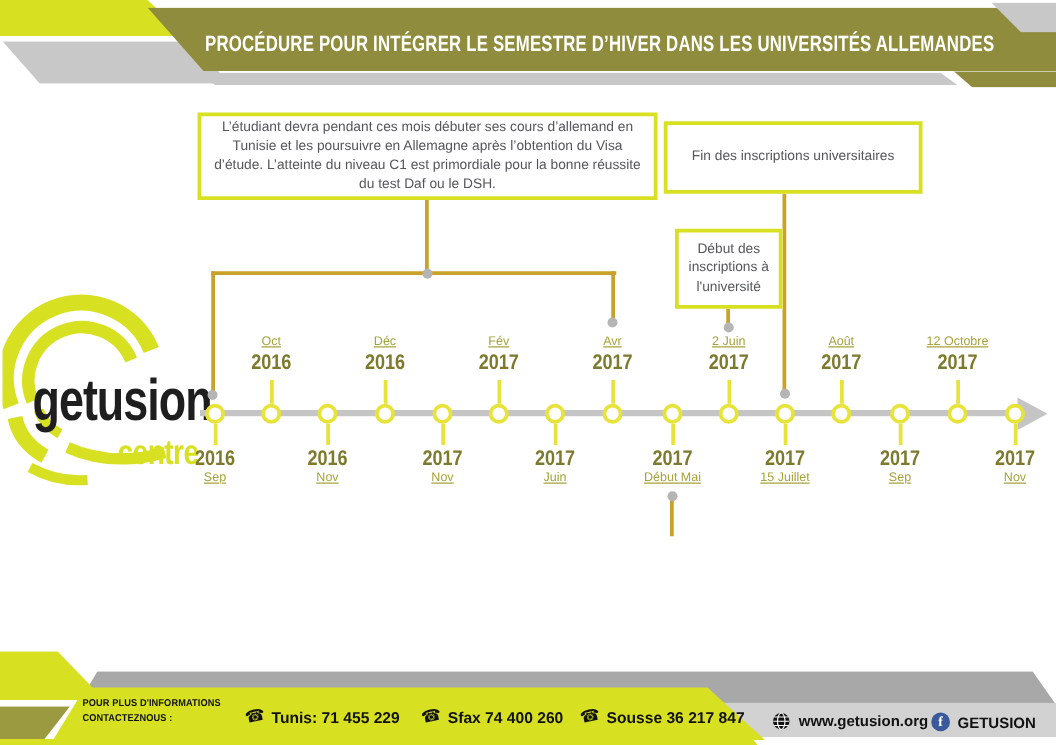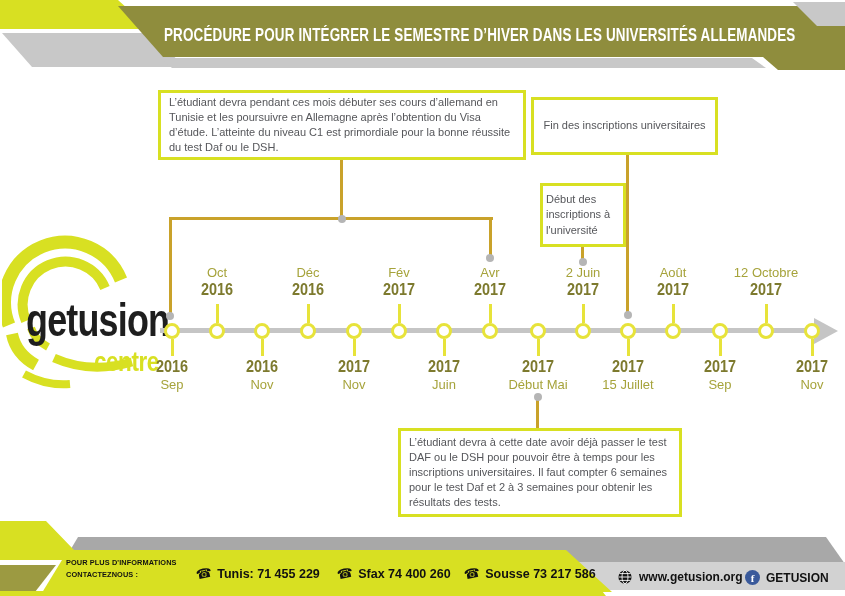--- a/index.html
+++ b/index.html
@@ -32,45 +32,45 @@
   .logo svg { position:absolute; left:0; top:0; }
   .logo-main { position:absolute; left:24px; top:64px; color:#1e1e1e; font-weight:bold;
                font-size:46px; transform:scale(0.78,1.02); transform-origin:left top;
                letter-spacing:-1px; }
   .logo-sub  { position:absolute; left:92px; top:118px; color:var(--lime); font-weight:bold;
                font-size:28px; transform:scale(0.8,1.0); transform-origin:left top;
                letter-spacing:-0.5px; }
 
   
   .cbox { background:#ffffff; border:3px solid var(--lime); color:#55565a;
-          font-size:11px; line-height:1.38; text-align:left;
+          font-size:11px; line-height:1.38; text-align:center;
           display:flex; align-items:center; justify-content:center; padding:4px 8px; }
   .box1 { left:158px; top:90px;  width:368px; height:70px; }
-  .box2 { left:531px; top:97px;  width:187px; height:58px; }
+  .box2 { left:531px; top:97px;  width:207px; height:58px; }
   .box3 { left:540px; top:183px; width:86px;  height:64px; padding:2px 3px; }
   .box4 { left:398px; top:428px; width:284px; height:89px; }
 
   
   .gold { background:var(--gold); }
   .dot  { width:8px; height:8px; border-radius:50%; background:#b5b5b5; }
 
   
   .tl-line  { left:160px; top:328px; width:656px; height:5px; background:var(--tgray); }
   .tl-arrow { left:814px; top:318px; width:0; height:0;
               border-left:24px solid var(--tgray);
               border-top:13px solid transparent; border-bottom:13px solid transparent; }
   .t-item { position:absolute; top:0; width:90px; height:0; text-align:center; }
   .t-circle { position:absolute; left:50%; margin-left:-8px; top:323px; width:16px; height:16px;
               border:3px solid var(--nyellow); background:#ffffff; border-radius:50%; }
   .t-stem-up   { position:absolute; left:50%; margin-left:-1.5px; top:304px; width:3px; height:19px; background:var(--nyellow); }
   .t-stem-down { position:absolute; left:50%; margin-left:-1.5px; top:339px; width:3px; height:17px; background:var(--nyellow); }
   .t-lab-above { position:absolute; left:0; right:0; top:255px; height:45px;
                  display:flex; flex-direction:column; justify-content:flex-end; }
   .t-lab-below { position:absolute; left:0; right:0; top:357px; }
-  .t-month { font-size:13px; color:var(--molive); line-height:1.2; }
+  .t-month { font-size:10px; color:var(--molive); line-height:1.2;text-decoration:underline; }
   .t-year  { font-size:17px; font-weight:bold; color:var(--yolive); line-height:1.15;
              transform:scaleX(0.85); }
 
   
   .f-dgray { left:58px;  top:537px; width:787px; height:27px; background:#a8a8a8;
              clip-path:polygon(20px 0,768px 0,787px 27px,4px 27px); }
   .f-lgray { left:555px; top:562px; width:290px; height:28px; background:#d2d2d2;
              clip-path:polygon(18px 0,290px 0,290px 28px,48px 28px); }
   .f-lime  { left:0; top:521px; width:612px; height:71px; background:var(--lime);
              clip-path:polygon(0 0,46px 0,74px 29px,566px 29px,612px 71px,0 71px); }
@@ -130,21 +130,20 @@
   <div class="abs dot" style="left:338px; top:215px;"></div>
   <div class="abs dot" style="left:166px; top:312px;"></div>
   <div class="abs dot" style="left:486px; top:254px;"></div>
   <div class="abs dot" style="left:624px; top:311px;"></div>
   <div class="abs dot" style="left:579px; top:258px;"></div>
   <div class="abs dot" style="left:534px; top:393px;"></div>
 
   <div class="abs cbox box1">L’étudiant devra pendant ces mois débuter ses cours d’allemand en Tunisie et les poursuivre en Allemagne après l’obtention du Visa d’étude. L’atteinte du niveau C1 est primordiale pour la bonne réussite du test Daf ou le DSH.</div>
   <div class="abs cbox box2">Fin des inscriptions universitaires</div>
   <div class="abs cbox box3">Début des inscriptions à l'université</div>
-  <div class="abs cbox box4">L’étudiant devra à cette date avoir déjà passer le test DAF ou le DSH pour pouvoir être à temps pour les inscriptions universitaires. Il faut compter 6 semaines pour le test Daf et 2 à 3 semaines pour obtenir les résultats des tests.</div>
 
   <div class="abs tl-line"></div>
   <div class="abs tl-arrow"></div>
 
   <div class="t-item" style="left:127px;">
     <div class="t-stem-down"></div>
     <div class="t-circle"></div>
     <div class="t-lab-below">
         <div class="t-year">2016</div>
         <div class="t-month">Sep</div>
@@ -278,21 +277,21 @@
   <div class="abs f-phone" style="left:196px;">
     <span class="ph-ic">☎</span>
     <span>Tunis: 71 455 229</span>
   </div>
   <div class="abs f-phone" style="left:337px;">
     <span class="ph-ic">☎</span>
     <span>Sfax 74 400 260</span>
   </div>
   <div class="abs f-phone" style="left:464px;">
     <span class="ph-ic">☎</span>
-    <span>Sousse 73 217 586</span>
+    <span>Sousse 36 217 847</span>
   </div>
 
   <div class="abs f-web">
     <svg width="14" height="14" viewBox="0 0 14 14">
       <circle cx="7" cy="7" r="6.6" fill="#111"></circle>
       <ellipse cx="7" cy="7" rx="3" ry="6.6" fill="none" stroke="#fff" stroke-width="0.9"></ellipse>
       <line x1="0.6" y1="7" x2="13.4" y2="7" stroke="#fff" stroke-width="0.9"></line>
       <line x1="1.4" y1="3.6" x2="12.6" y2="3.6" stroke="#fff" stroke-width="0.9"></line>
       <line x1="1.4" y1="10.4" x2="12.6" y2="10.4" stroke="#fff" stroke-width="0.9"></line>
     </svg>

